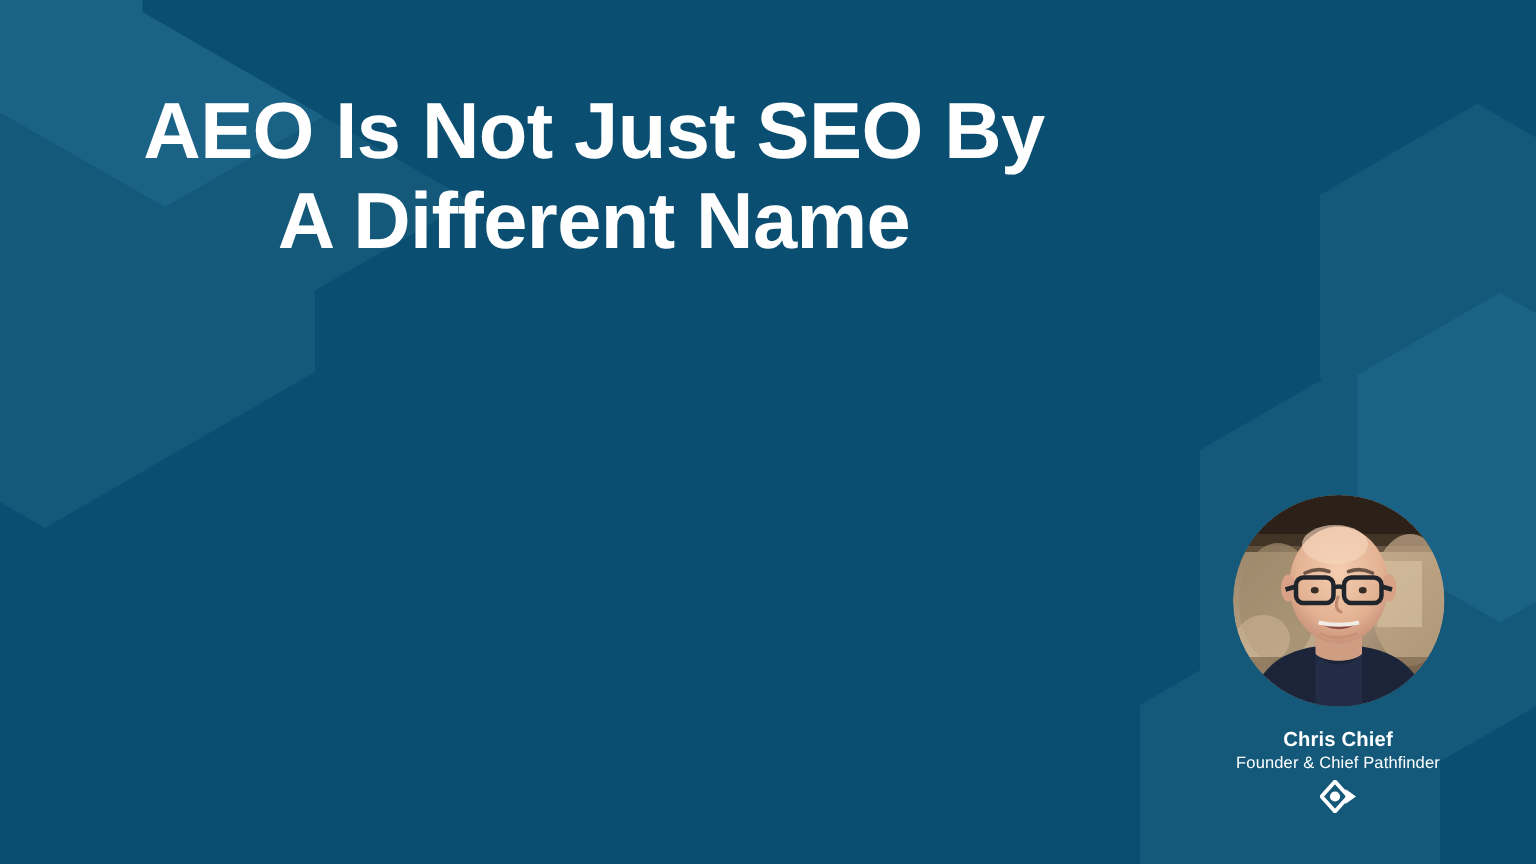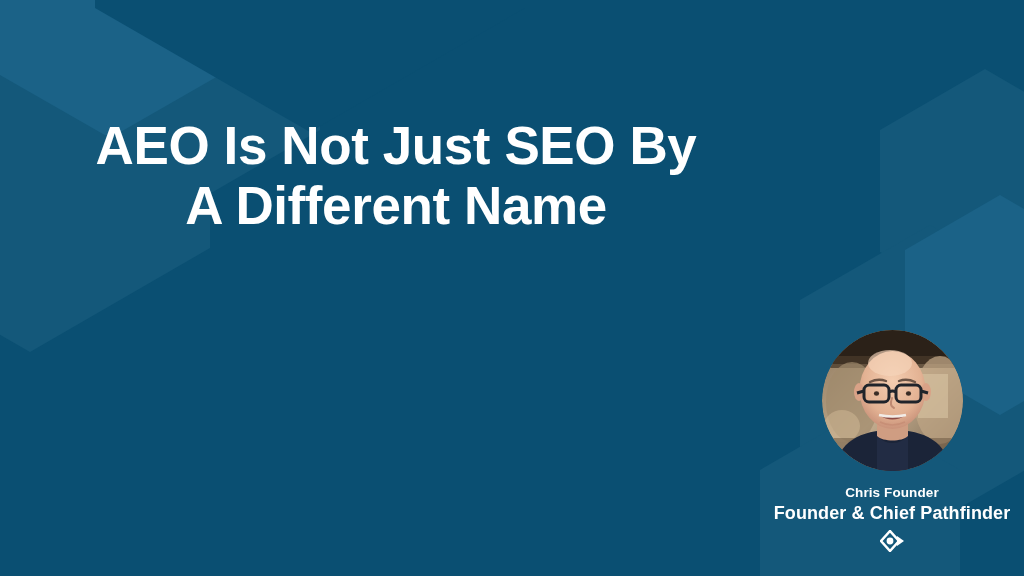--- a/index.html
+++ b/index.html
@@ -30,21 +30,21 @@
   .content {
     position: absolute;
     left: 0;
     top: 0;
     width: 792px;
     height: 576px;
     display: flex;
     flex-direction: column;
     align-items: center;
     justify-content: flex-start;
-    padding-top: 116px;
+    padding-top: 58px;
     box-sizing: border-box;
   }
 
   .title {
     color: #ffffff;
     font-size: 53px;
     line-height: 1.14;
     font-weight: 700;
     text-align: center;
     letter-spacing: -0.4px;
@@ -90,22 +90,22 @@
     margin-top: 13px;
     color: #ffffff;
     font-size: 13.5px;
     font-weight: 700;
     line-height: 1.32;
     text-align: center;
     letter-spacing: 0.1px;
   }
   .speaker-role {
     color: #ffffff;
-    font-size: 18px;
-    font-weight: 700;
+    font-size: 11px;
+    font-weight: 400;
     line-height: 1.32;
     text-align: left;
     letter-spacing: 0.1px;
   }
 
   .logo {
     margin-top: 4px;
     display: flex;
     align-items: center;
     justify-content: center;
@@ -222,21 +222,21 @@
           <path d="M70 68 q-3 8 2 10" stroke="#bf8a72" stroke-width="2" fill="none" stroke-linecap="round"></path>
 
           <path d="M57 85 q13.5 9 27 0 q-13.5 4.5 -27 0 Z" fill="#8c4b44"></path>
           <path d="M57 85 q13.5 3 27 0" stroke="#f2ece6" stroke-width="2.6" fill="none"></path>
 
           <path d="M58 92 q12 6 25 0" stroke="#c2876f" stroke-width="1.6" fill="none" opacity="0.6"></path>
         </g>
       </svg>
     </div>
 
-    <div class="speaker-name">Chris Founder</div>
+    <div class="speaker-name">Chris Chief</div>
     <div class="speaker-role">Founder &amp; Chief Pathfinder</div>
 
     <div class="logo">
       <svg class="logo-mark" width="25" height="22" viewBox="0 0 25 22">
         <path d="M10 1 L19 11 L10 21 L1 11 Z" fill="none" stroke="#ffffff" stroke-width="2.6" stroke-linejoin="round"></path>
         <circle cx="10" cy="11" r="3.4" fill="#ffffff"></circle>
         <path d="M17 6 L24 11 L17 16 Z" fill="#ffffff"></path>
       </svg>
     </div>
 

